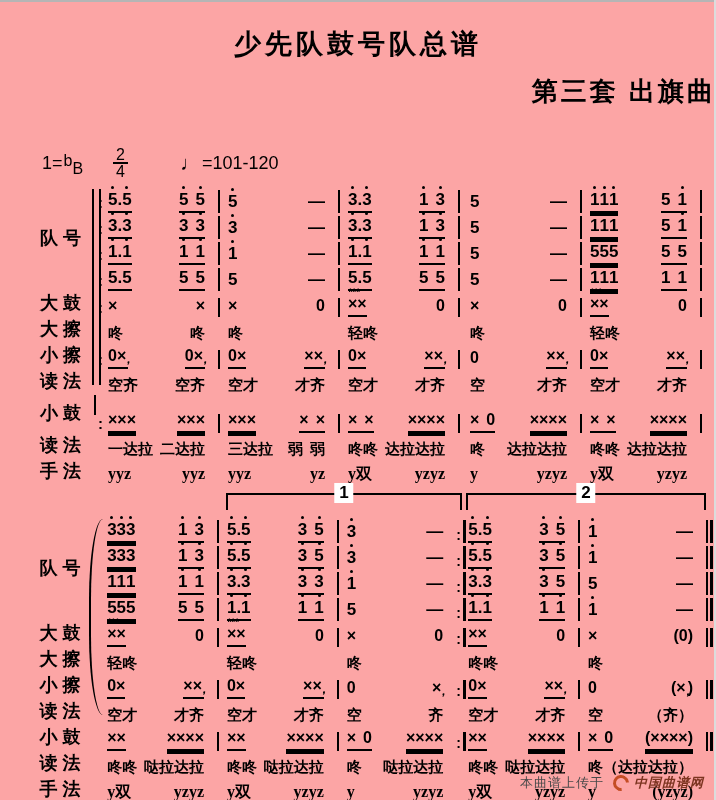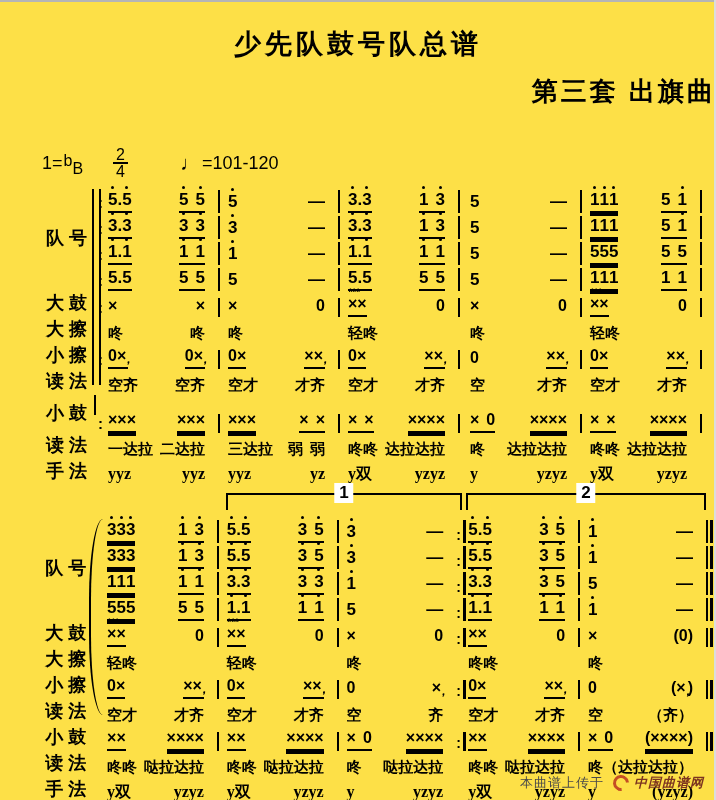--- a/index.html
+++ b/index.html
@@ -1,34 +1,34 @@
 <!DOCTYPE html>
 <html><head>
 <meta charset="utf-8">
 <style>
   html,body{margin:0;padding:0;background:#fff;}
-  .page{width:716px;height:800px;position:relative;overflow:hidden;background:#fde047;color:#000;
+  .page{width:716px;height:800px;position:relative;overflow:hidden;background:#fca5a5;color:#000;
         font-family:"Liberation Sans","DejaVu Sans",sans-serif;}
   .scan-top{position:absolute;top:0;left:0;right:0;height:2px;background:#b5b5b5;}
   .scan-right{position:absolute;top:0;right:0;bottom:0;width:2px;background:#dcdcdc;}
   h1.title{margin:26px 0 0;text-align:center;font-size:27px;font-weight:bold;letter-spacing:4px;}
   h2.subtitle{margin:12px 0 0;text-align:right;font-size:26px;font-weight:bold;letter-spacing:3px;}
   .keyline{margin:36px 0 6px 42px;height:36px;display:flex;align-items:center;font-size:18px;font-weight:normal;}
   .flat{font-size:16px;position:relative;top:-3px;margin-left:1px;}
   .keyb{font-size:16px;position:relative;top:5px;}
   .meter{display:inline-flex;flex-direction:column;margin-left:30px;line-height:15px;font-size:16px;text-align:center;}
   .mnum{border-bottom:2px solid #000;padding:0 3px;}
   .tempo{margin-left:52px;display:inline-flex;align-items:center;}
   .tnote{font-size:20px;margin-right:2px;}
 
   .system{position:relative;margin-left:6px;}
   .sys1{margin-top:4px;}
   .sys2{margin-top:32px;}
   table.score{border-collapse:collapse;table-layout:fixed;}
-  th.lbl{font-size:18px;font-weight:bold;text-align:right;padding:0 5px 2px 0;vertical-align:middle;white-space:nowrap;font-family:"Liberation Sans","DejaVu Sans",sans-serif;}
+  th.lbl{font-size:18px;font-weight:bold;text-align:right;padding:0 11px 2px 0;vertical-align:middle;white-space:nowrap;font-family:"Liberation Sans","DejaVu Sans",sans-serif;}
   td{padding:0;vertical-align:bottom;}
   td.m .mrow{display:flex;justify-content:space-between;align-items:flex-end;padding:0 13px 0 2px;}
   tr.bugle{height:26px;} tr.bugle td{font-size:17px;font-weight:bold;}
   tr.dagu,tr.xiaoca,tr.xiaogu{height:23px;} 
   tr.dagu td,tr.xiaoca td,tr.xiaogu td{font-size:16px;font-weight:bold;}
   tr.daca,tr.dufa{height:23px;}
   tr.daca td,tr.dufa td{font-size:15px;font-weight:bold;}
   tr.shoufa{height:23px;margin-top:41px;} tr.shoufa td{font-size:16px;font-weight:bold;font-family:"Liberation Serif","DejaVu Serif",serif;}
 
   .grp{position:relative;display:inline-flex;align-items:flex-end;padding-bottom:2px;white-space:nowrap;}

